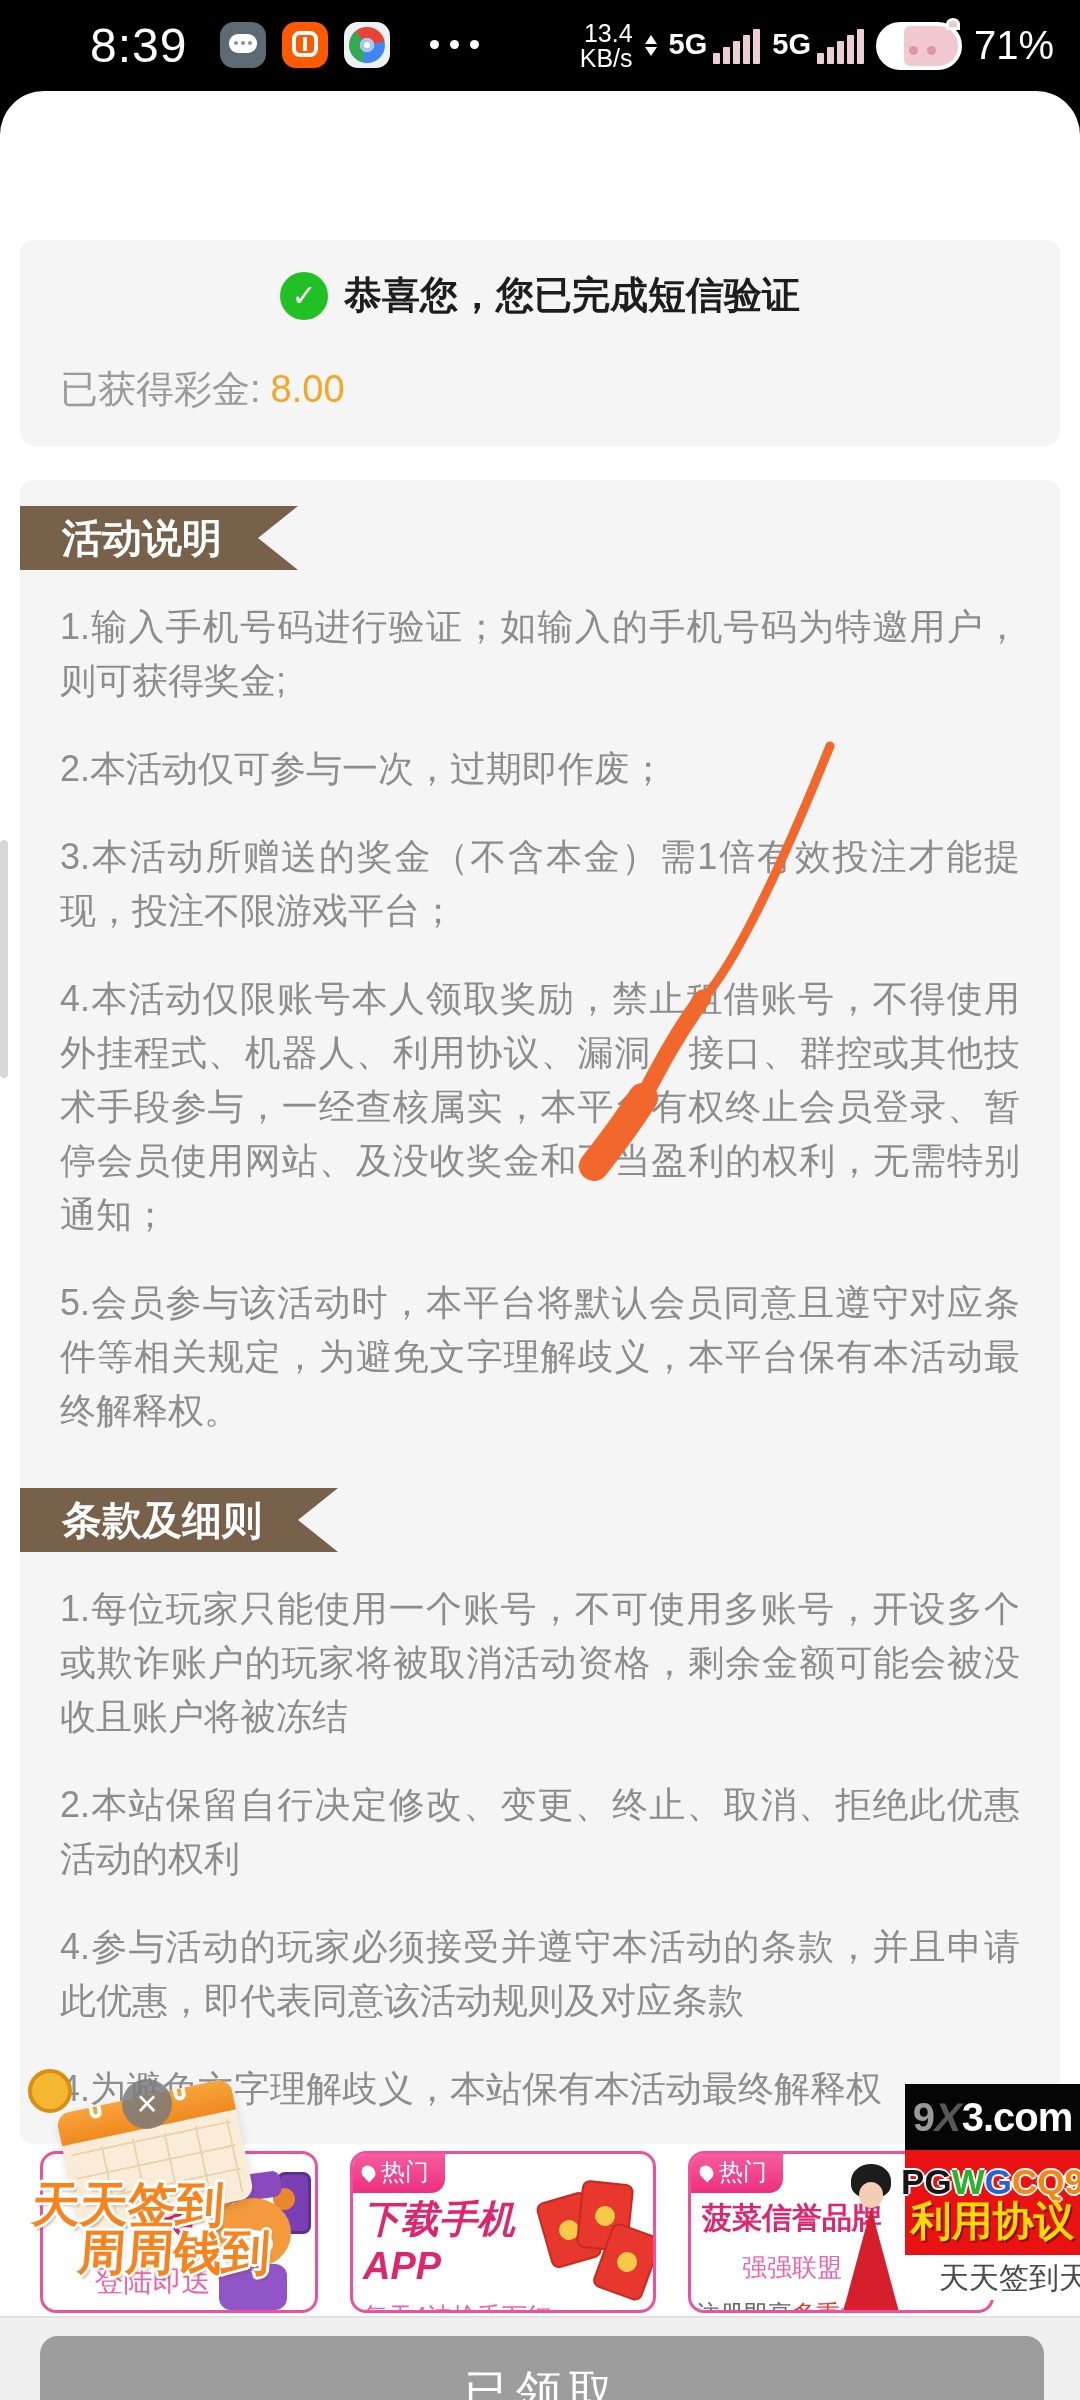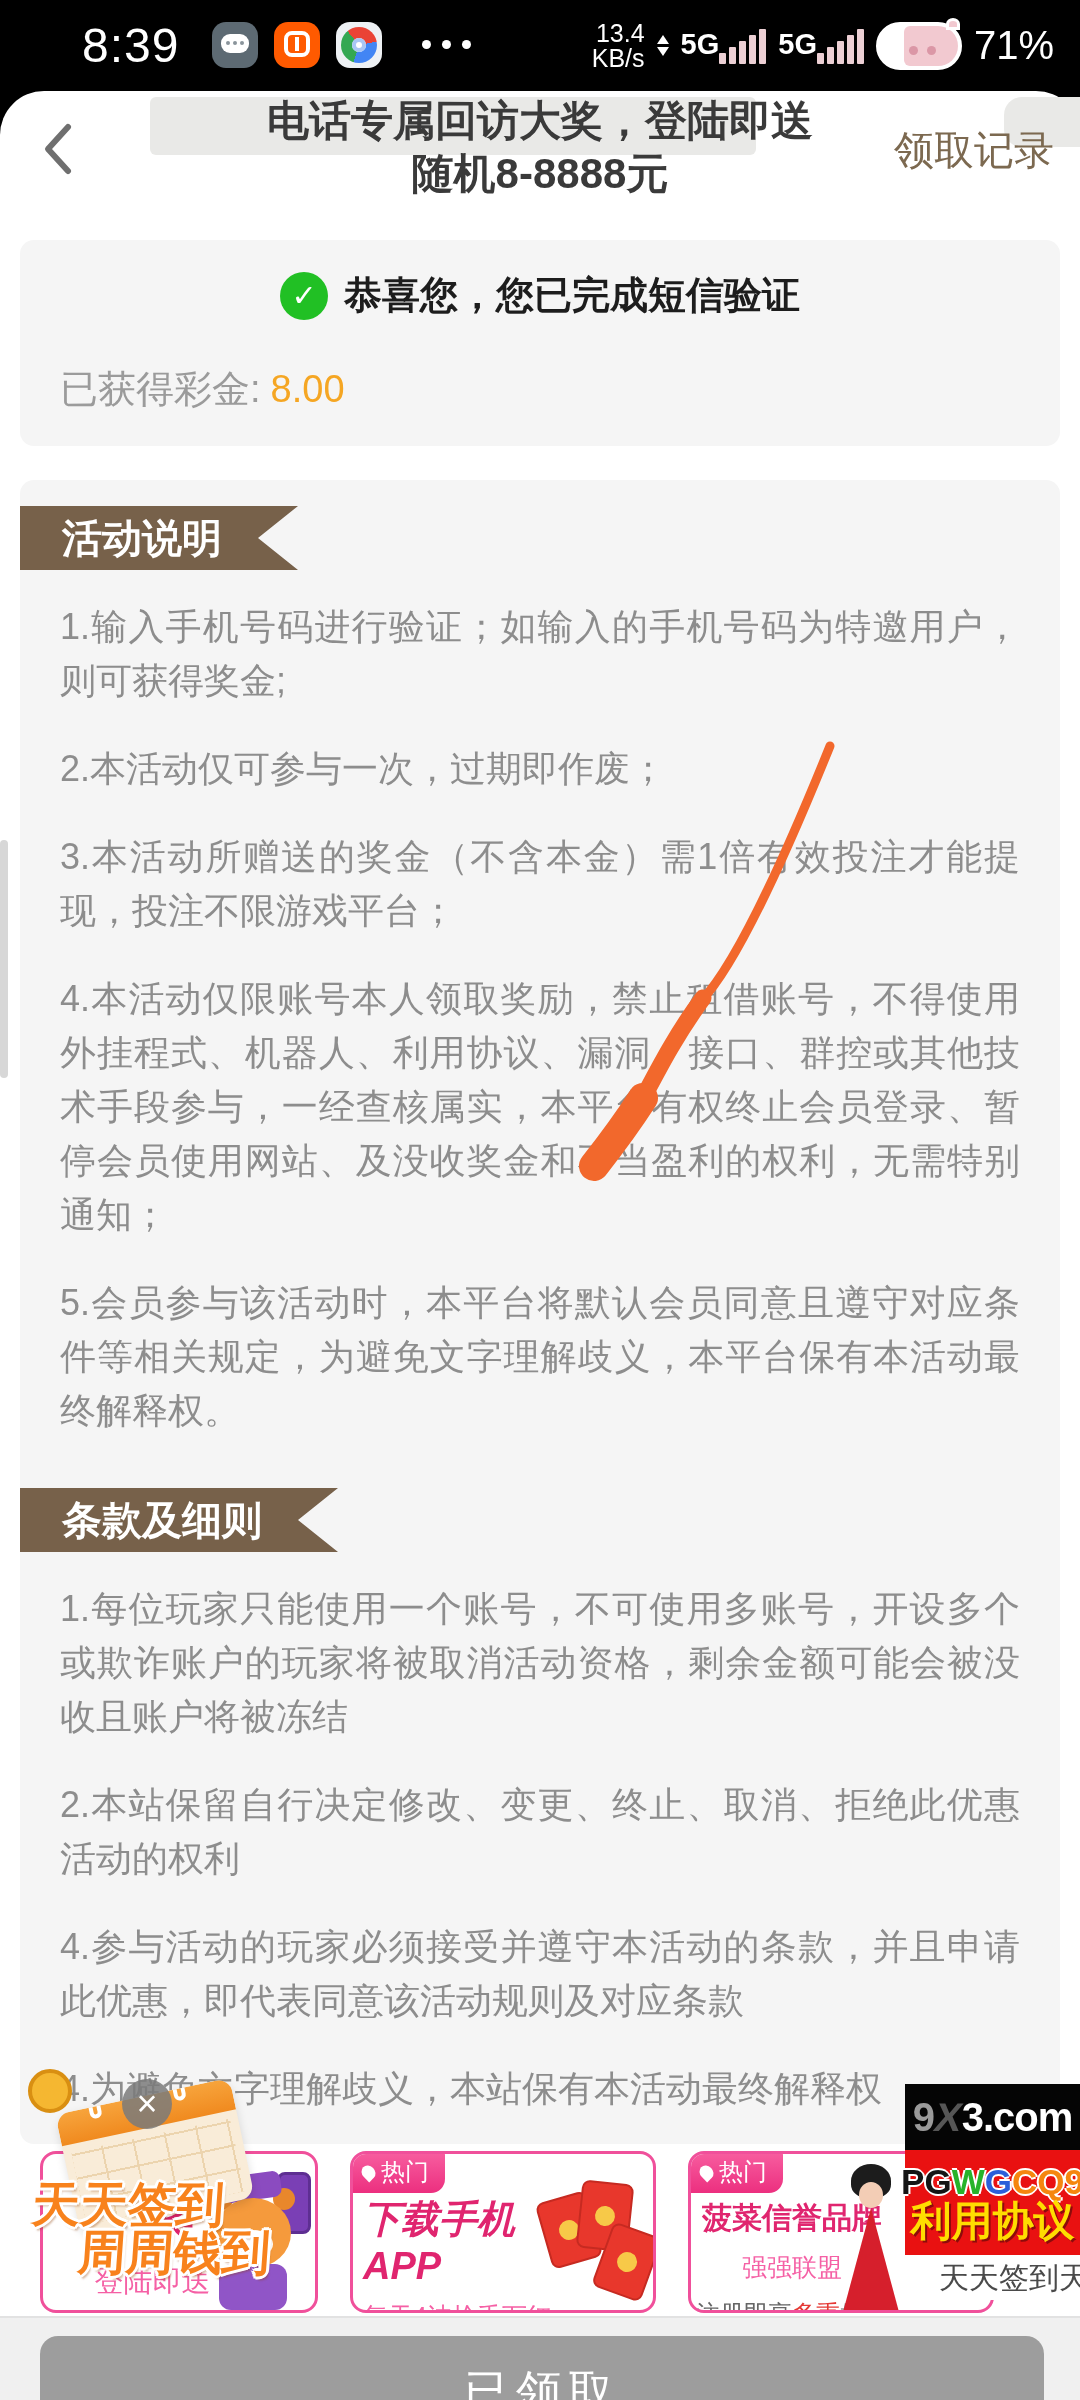--- a/index.html
+++ b/index.html
@@ -1,40 +1,40 @@
 <!DOCTYPE html>
 <html><head>
 <meta charset="utf-8">
 <style>
   html,body{margin:0;padding:0;background:#2b2b2b;}
   *{box-sizing:border-box;font-family:"Liberation Sans","DejaVu Sans",sans-serif;}
   .screen{position:relative;width:1080px;height:2400px;margin:0 auto;background:#000;overflow:hidden;}
 
   
-  .statusbar{position:absolute;top:0;left:4px;right:0;height:68px;background:#000;color:#fff;}
+  .statusbar{position:absolute;top:0;left:12px;right:0;height:68px;background:#000;color:#fff;}
   .sb-time{position:absolute;left:78px;top:18px;font-size:48px;font-weight:500;letter-spacing:1px;}
   .sb-apps{position:absolute;left:208px;top:22px;display:flex;gap:16px;}
   .sb-app{width:46px;height:46px;border-radius:14px;position:relative;overflow:hidden;}
   .app-msg{background:#5d6a73;}
   .app-msg .bubble{position:absolute;left:9px;top:12px;width:28px;height:19px;background:#fff;border-radius:9px;}
   .app-msg .bubble i{position:absolute;top:7px;left:5px;width:4px;height:4px;border-radius:50%;background:#8a949b;box-shadow:7px 0 0 #8a949b,14px 0 0 #8a949b;}
   .app-tb{background:#ff5a00;}
   .app-tb .glyph{position:absolute;left:10px;top:9px;width:26px;height:26px;border:4px solid #fff;border-radius:8px;}
   .app-tb .glyph i{position:absolute;left:7px;top:2px;width:4px;height:14px;background:#fff;}
   .app-chrome{background:#eef1f4;}
   .app-chrome .wheel{position:absolute;left:5px;top:5px;width:36px;height:36px;border-radius:50%;background:conic-gradient(from -40deg,#ea4335 0 33%,#4285f4 0 66%,#34a853 0 100%);}
   .app-chrome .hub{position:absolute;left:16px;top:16px;width:14px;height:14px;border-radius:50%;background:#fff;box-shadow:inset 0 0 0 4px #a9c6f5;}
   .sb-more{position:absolute;left:418px;top:40px;width:60px;height:10px;}
   .sb-more i{position:absolute;left:0;top:0;width:9px;height:9px;border-radius:50%;background:#fff;box-shadow:20px 0 0 #fff,40px 0 0 #fff;}
   .sb-right{position:absolute;right:26px;top:0;height:91px;display:flex;align-items:center;gap:12px;}
   .sb-speed{font-size:25px;line-height:1.0;text-align:right;font-weight:500;}
   .sb-arrows{display:flex;flex-direction:column;gap:3px;align-items:center;}
   .arr-up{width:0;height:0;border-left:6px solid transparent;border-right:6px solid transparent;border-bottom:9px solid #fff;}
   .arr-dn{width:0;height:0;border-left:6px solid transparent;border-right:6px solid transparent;border-top:9px solid #fff;}
-  .sb-sim{display:flex;align-items:flex-start;}
+  .sb-sim{display:flex;align-items:flex-start;gap:6px;}
   .sim-label{font-size:29px;font-weight:700;margin-bottom:2px;}
   .bars{display:flex;align-items:flex-end;gap:3px;height:36px;}
   .bars i{width:7px;background:#eccfd4;border-radius:1px;display:block;}
   .b1{height:11px;}.b2{height:17px;}.b3{height:23px;}.b4{height:29px;}.b5{height:35px;}
   .battery{position:relative;width:86px;height:48px;border:4px solid #fff;border-radius:24px;background:#fff;}
   .battery .empty{position:absolute;left:0px;top:0px;bottom:0px;width:26px;background:#fff;border-radius:18px 4px 4px 18px;}
   .battery .fill{position:absolute;left:24px;top:0px;right:0px;bottom:0px;background:#f2c9d0;border-radius:6px 20px 20px 6px;}
   .battery .ear{position:absolute;right:-2px;top:-8px;width:14px;height:12px;background:#f2c9d0;border:3px solid #fff;border-radius:50% 50% 0 0;}
   .battery .cheek{position:absolute;right:22px;top:20px;width:9px;height:9px;border-radius:50%;background:#db97a6;box-shadow:-18px 0 0 #db97a6;}
   .sb-batt-pct{font-size:40px;font-weight:500;}
@@ -210,31 +210,20 @@
           <div class="fill"></div>
           <div class="ear"></div>
           <div class="cheek"></div>
       </div>
       <div class="sb-batt-pct">71%</div>
     </div>
   </div>
 
   <div class="sheet">
 
-    <div class="header">
-      <div class="hl-rect"></div>
-      <div class="hl-corner"></div>
-      <div class="back-btn">
-        <svg width="44" height="60" viewBox="0 0 44 60">
-            <polyline points="32,8 12,30 32,52" fill="none" stroke="#6f6f6f" stroke-width="6" stroke-linecap="round" stroke-linejoin="round"></polyline>
-          </svg>
-      </div>
-      <div class="page-title">电话专属回访大奖，登陆即送 随机8-8888元</div>
-      <div class="records-btn">领取记录</div>
-    </div>
 
     <div class="success-card">
       <div class="succ-row">
         <div class="check-ic">✓</div>
         <div class="succ-msg">恭喜您，您已完成短信验证</div>
       </div>
       <div class="bonus-row">
         <span>已获得彩金:</span><span class="bonus-val">8.00</span>
       </div>
     </div>

